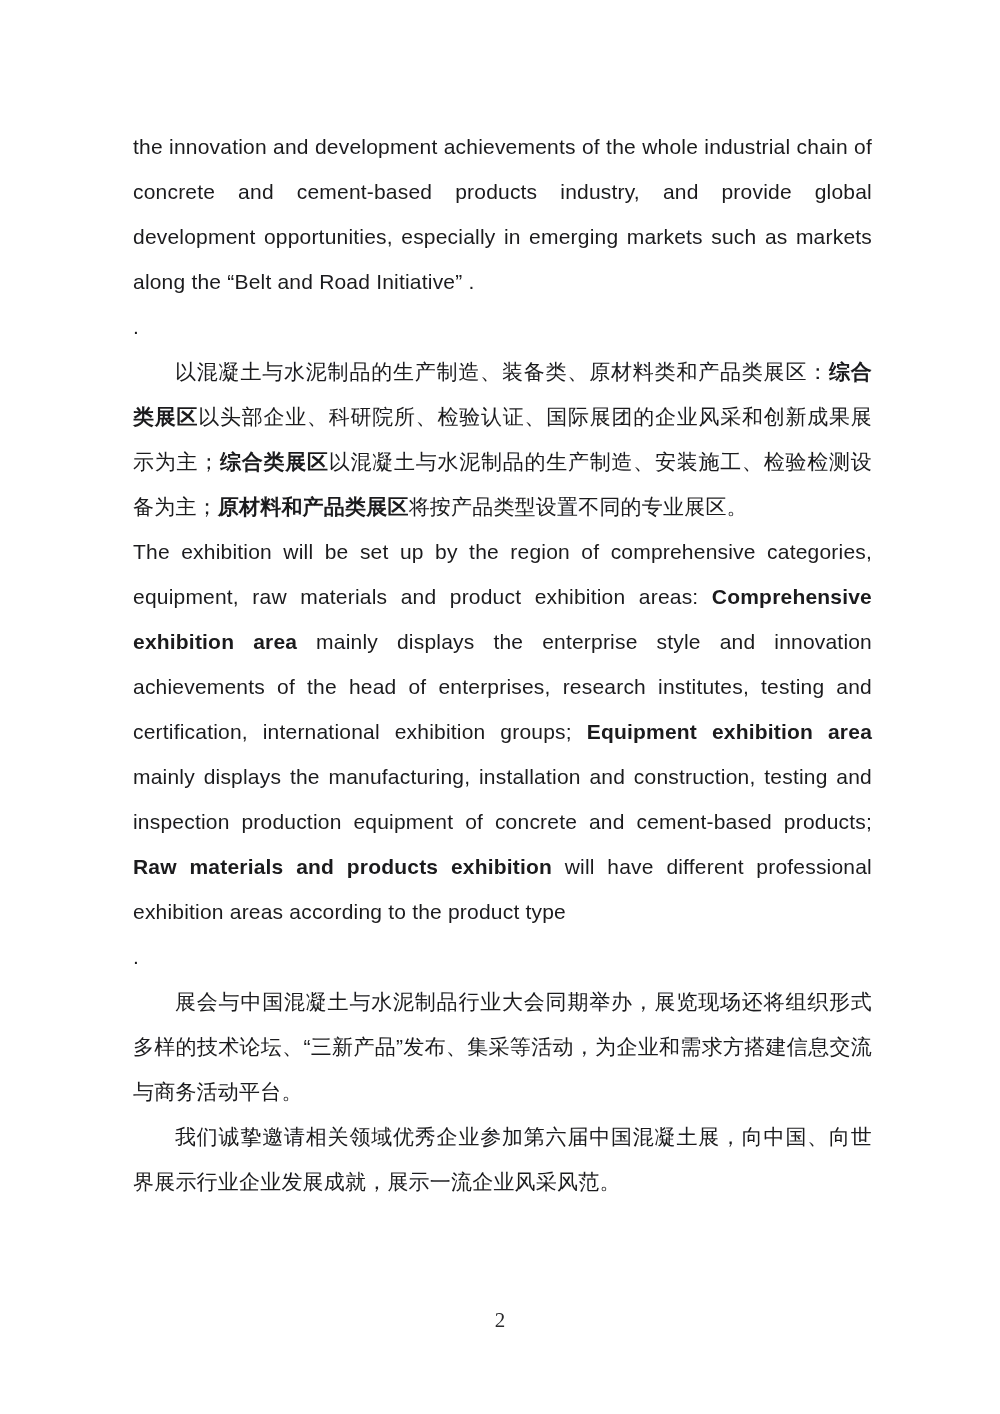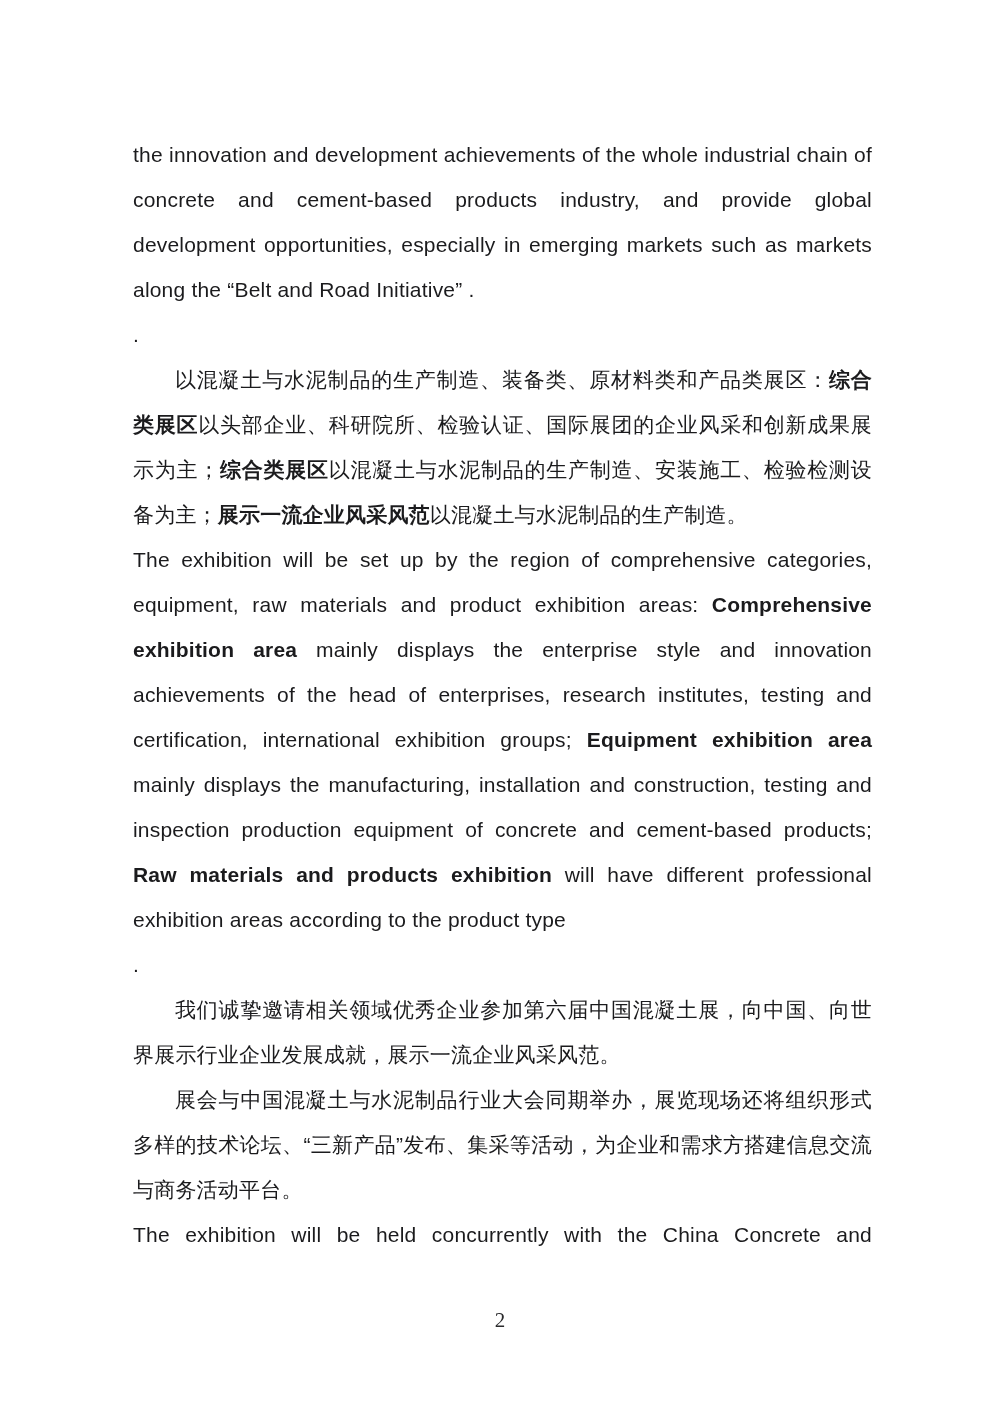--- a/index.html
+++ b/index.html
@@ -13,21 +13,21 @@
     height: 1414px;
     margin: 0 auto;
     background: #ffffff;
     overflow: hidden;
     color: #1b1b1d;
     font-family: "Liberation Sans", "DejaVu Sans", sans-serif;
   }
   .content {
     position: absolute;
     left: 133px;
-    top: 132px;
+    top: 124px;
     width: 739px;
   }
   .para {
     margin: 0;
     font-size: 21px;
     line-height: 45px;
     text-align: justify;
     text-justify: inter-ideograph;
     letter-spacing: 0.2px;
   }
@@ -58,28 +58,27 @@
 </head>
 <body>
 
 <div class="page">
   <div class="content">
 
     <p class="para en"><span>the innovation and development achievements of the whole industrial chain of concrete and cement-based products industry, and provide global development opportunities, especially in emerging markets such as markets along the “Belt and Road Initiative” .</span></p>
 
     <p class="para dot-line"><span>.</span></p>
 
-    <p class="para zh"><span>以混凝土与水泥制品的生产制造、装备类、原材料类和产品类展区：</span><span class="bold">综合类展区</span><span>以头部企业、科研院所、检验认证、国际展团的企业风采和创新成果展示为主；</span><span class="bold">综合类展区</span><span>以混凝土与水泥制品的生产制造、安装施工、检验检测设备为主；</span><span class="bold">展示一流企业风采风范</span><span>以混凝土与水泥制品的生产制造。</span></p>
+    <p class="para zh"><span>以混凝土与水泥制品的生产制造、装备类、原材料类和产品类展区：</span><span class="bold">综合类展区</span><span>以头部企业、科研院所、检验认证、国际展团的企业风采和创新成果展示为主；</span><span class="bold">综合类展区</span><span>以混凝土与水泥制品的生产制造、安装施工、检验检测设备为主；</span><span class="bold">原材料和产品类展区</span><span>将按产品类型设置不同的专业展区。</span></p>
 
     <p class="para en"><span>The exhibition will be set up by the region of comprehensive categories, equipment, raw materials and product exhibition areas: </span><span class="bold">Comprehensive exhibition area</span><span> mainly displays the enterprise style and innovation achievements of the head of enterprises, research institutes, testing and certification, international exhibition groups; </span><span class="bold">Equipment exhibition area</span><span> mainly displays the manufacturing, installation and construction, testing and inspection production equipment of concrete and cement-based products; </span><span class="bold">Raw materials and products exhibition</span><span> will have different professional exhibition areas according to the product type</span></p>
 
     <p class="para dot-line"><span>.</span></p>
 
+    <p class="para zh"><span>展会与中国混凝土与水泥制品行业大会同期举办，展览现场还将组织形式多样的技术论坛、“三新产品”发布、集采等活动，为企业和需求方搭建信息交流与商务活动平台。</span></p>
+
     <p class="para zh"><span>我们诚挚邀请相关领域优秀企业参加第六届中国混凝土展，向中国、向世界展示行业企业发展成就，展示一流企业风采风范。</span></p>
 
-    <p class="para zh"><span>展会与中国混凝土与水泥制品行业大会同期举办，展览现场还将组织形式多样的技术论坛、“三新产品”发布、集采等活动，为企业和需求方搭建信息交流与商务活动平台。</span></p>
-
-    <p class="para en jlast"><span>The exhibition will be held concurrently with the China Concrete and</span></p>
 
   </div>
 
   <div class="footer">2</div>
 </div>
 
 </body></html>

